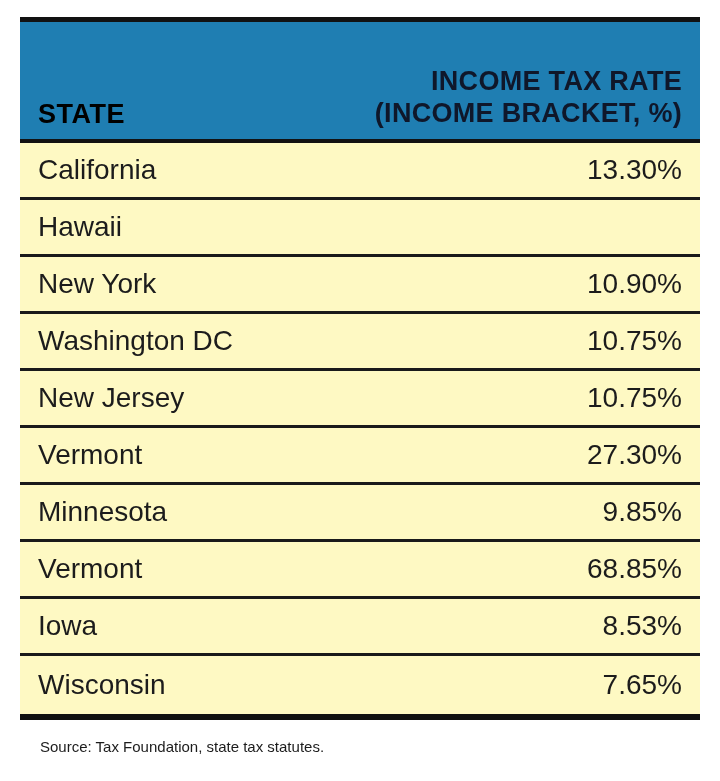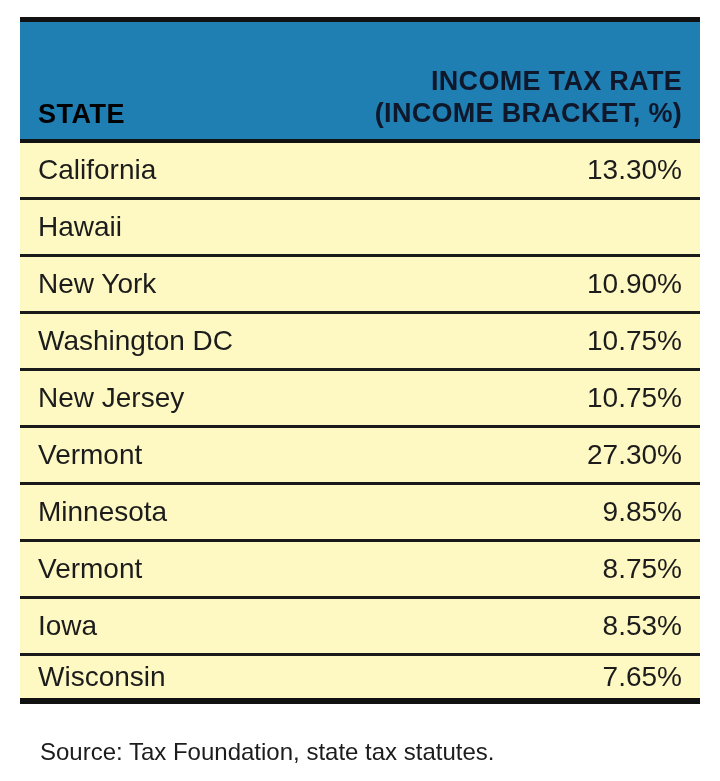--- a/index.html
+++ b/index.html
@@ -52,37 +52,37 @@
     box-sizing: border-box;
     height: 57px;
     display: flex;
     align-items: center;
     justify-content: space-between;
     border-bottom: 3px solid #1a1a1a;
     padding: 0 18px;
     background: #fef9c3;
   }
   .table-row:last-child {
-    height: 48px;
+    height: 64px;
     border-bottom: 6px solid #111111;
   }
   .cell-state {
     font-size: 28px;
     color: #1c1c1c;
   }
   .cell-rate {
     font-size: 28px;
     color: #1c1c1c;
     text-align: right;
   }
   .source-note {
     position: absolute;
     left: 40px;
     top: 738px;
-    font-size: 24px;
+    font-size: 15px;
     color: #1c1c1c;
   }
 </style>
 </head>
 <body>
 
 <div class="page">
 
   <div class="tax-table">
 
@@ -124,21 +124,21 @@
     <span class="cell-rate">27.30%</span>
   </div>
 
   <div class="table-row">
     <span class="cell-state">Minnesota</span>
     <span class="cell-rate">9.85%</span>
   </div>
 
   <div class="table-row">
     <span class="cell-state">Vermont</span>
-    <span class="cell-rate">8.75%</span>
+    <span class="cell-rate">68.85%</span>
   </div>
 
   <div class="table-row">
     <span class="cell-state">Iowa</span>
     <span class="cell-rate">8.53%</span>
   </div>
 
   <div class="table-row">
     <span class="cell-state">Wisconsin</span>
     <span class="cell-rate">7.65%</span>

